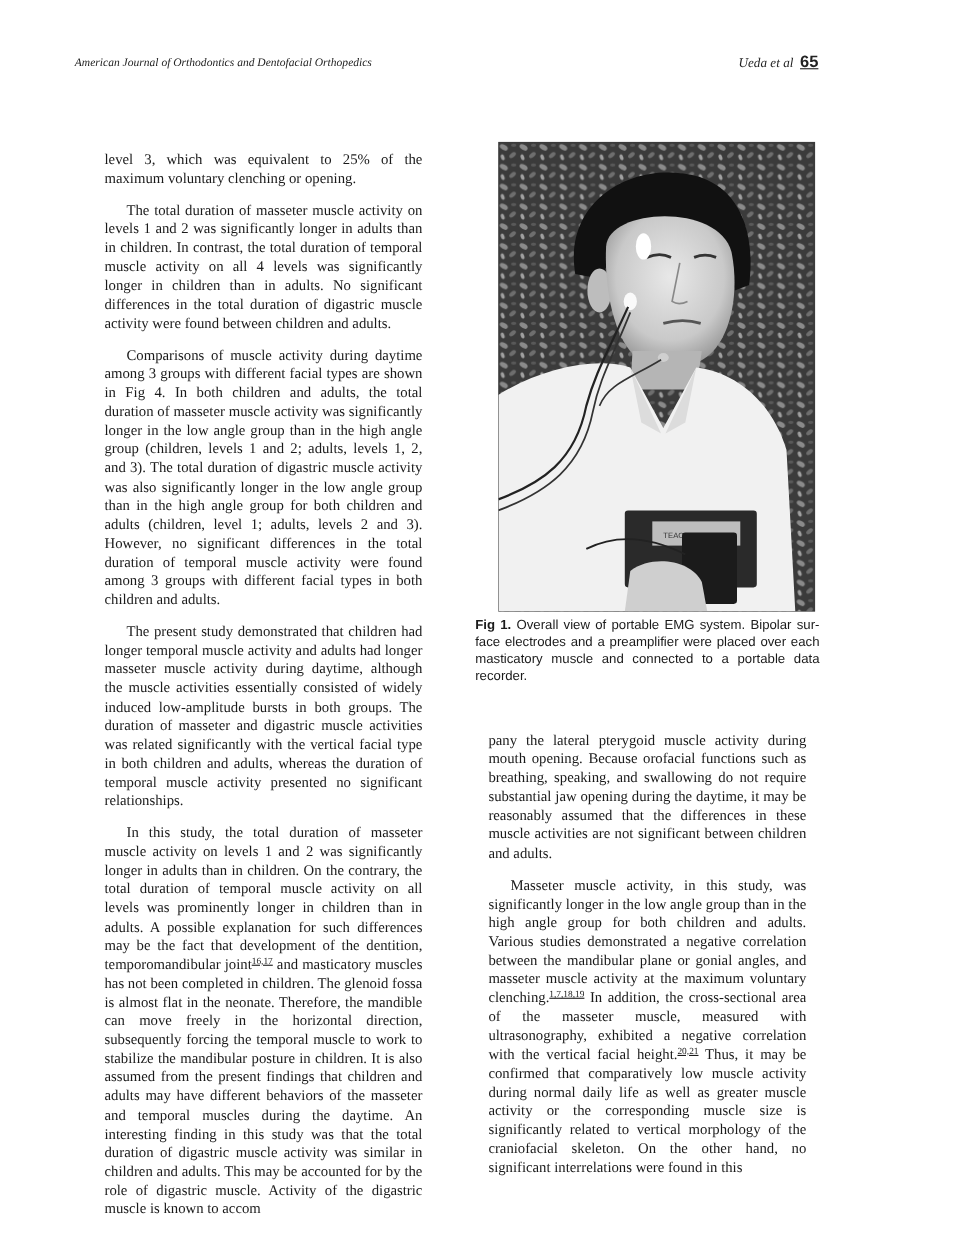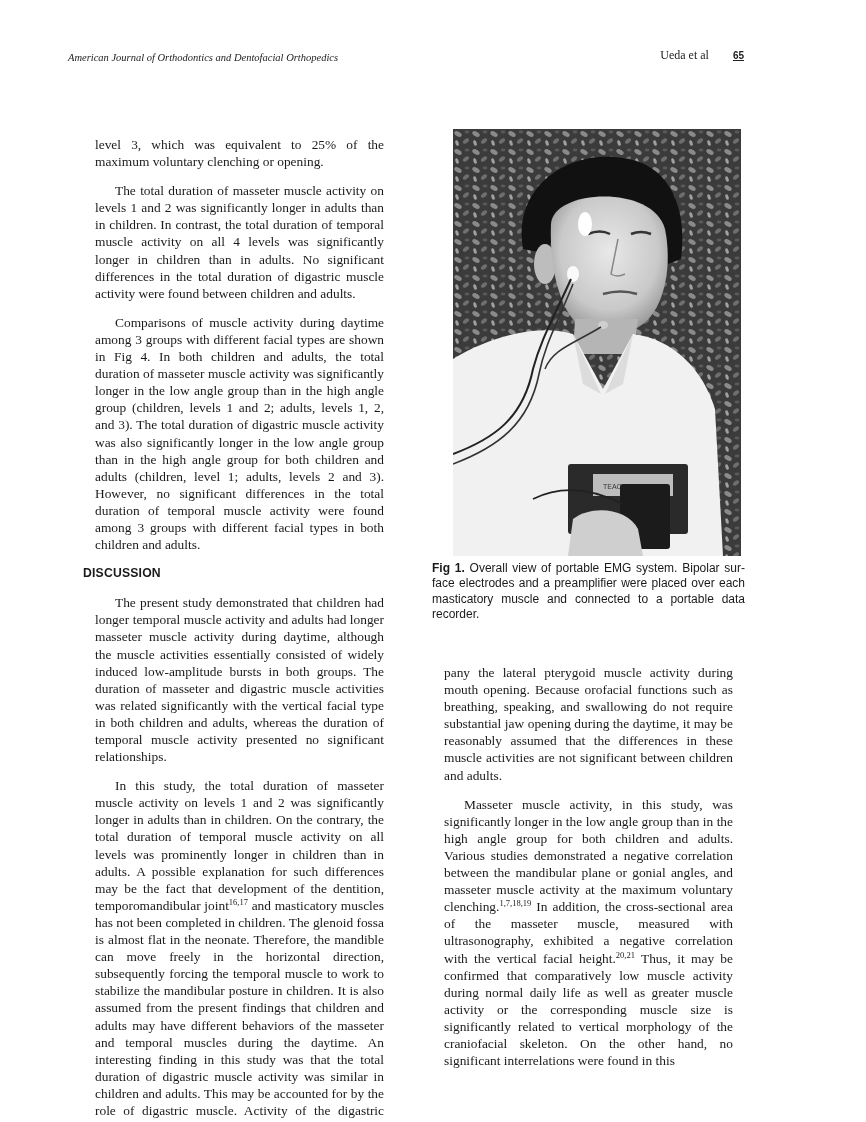--- a/index.html
+++ b/index.html
@@ -1,46 +1,45 @@
 <!DOCTYPE html>
 <html><head>
 <meta charset="utf-8">
 <style>
   html, body { margin: 0; padding: 0; background: #ffffff; }
   body { width: 866px; height: 1122px; position: relative; overflow: hidden; color: #1a1a1a; }
   .hdr-left { position: absolute; left: 68px; top: 50px; font-family: "Liberation Serif", serif; font-style: italic; font-size: 10.5px; line-height: 15px; color: #222; }
   .hdr-right { position: absolute; right: 122px; top: 48px; font-family: "Liberation Serif", serif; font-size: 12px; color: #222; }
-  .hdr-right .auth { }
-  .hdr-right .pg { font-family: "Liberation Sans", sans-serif; font-weight: bold; font-size: 10px; margin-left: 24px; text-decoration: underline; }
+  .hdr-right .auth { font-style: italic; }
+  .hdr-right .pg { font-family: "Liberation Sans", sans-serif; font-weight: bold; font-size: 15px; margin-left: 6px; text-decoration: underline; }
   .col { position: absolute; font-family: "Liberation Serif", serif; font-size: 13.4px; line-height: 17.1px; text-align: justify; }
   .col-left { left: 83px; top: 124px; width: 313px; }
   .col-right { left: 432px; top: 652px; width: 313px; }
   .col p { margin: 12px; text-indent: 0; hyphens: manual; }
   .col p.ind { text-indent: 20px; }
   .section-heading { font-family: "Liberation Sans", sans-serif; font-weight: bold; font-size: 12.2px; margin: 10px 0 4px 0; letter-spacing: 0.2px; }
-  sup { font-size: 8.5px; line-height: 0; vertical-align: 5px; }
+  sup { font-size: 8.5px; line-height: 0; vertical-align: 5px; text-decoration: underline; }
   .figure { position: absolute; left: 453px; top: 129px; width: 288px; height: 427px; background: #3a3a3a; overflow: hidden; }
   .caption { position: absolute; left: 432px; top: 561px; width: 313px; font-family: "Liberation Sans", sans-serif; font-size: 12px; line-height: 15.3px; text-align: justify; }
   .caption b { font-weight: bold; }
 </style>
 </head>
 <body>
 
 <div class="hdr-left">
   <div>American Journal of Orthodontics and Dentofacial Orthopedics</div>
 </div>
 <div class="hdr-right">
   <span class="auth">Ueda et al</span><span class="pg">65</span>
 </div>
 
 <div class="col col-left">
   <p>level 3, which was equivalent to 25% of the maximum voluntary clenching or opening.</p>
   <p class="ind">The total duration of masseter muscle activity on levels 1 and 2 was significantly longer in adults than in children. In contrast, the total duration of temporal muscle activity on all 4 levels was significantly longer in children than in adults. No significant differences in the total duration of digastric muscle activity were found between children and adults.</p>
   <p class="ind">Comparisons of muscle activity during daytime among 3 groups with different facial types are shown in Fig 4. In both children and adults, the total duration of masseter muscle activity was significantly longer in the low angle group than in the high angle group (children, levels 1 and 2; adults, levels 1, 2, and 3). The total dura­tion of digastric muscle activity was also significantly longer in the low angle group than in the high angle group for both children and adults (children, level 1; adults, levels 2 and 3). However, no significant differ­ences in the total duration of temporal muscle activity were found among 3 groups with different facial types in both children and adults.</p>
-  <div class="section-heading">DISCUSSION</div>
   <p class="ind">The present study demonstrated that children had longer temporal muscle activity and adults had longer masseter muscle activity during daytime, although the muscle activities essentially consisted of widely induced low-amplitude bursts in both groups. The dura­tion of masseter and digastric muscle activities was related significantly with the vertical facial type in both children and adults, whereas the duration of temporal muscle activity presented no significant relationships.</p>
   <p class="ind"><span>In this study, the total duration of masseter muscle activity on levels 1 and 2 was significantly longer in adults than in children. On the contrary, the total duration of temporal muscle activity on all levels was prominent­ly longer in children than in adults. A possible explana­tion for such differences may be the fact that develop­ment of the dentition, temporomandibular joint</span><sup>16,17</sup><span> and masticatory muscles has not been completed in children. The glenoid fossa is almost flat in the neonate. Therefore, the mandible can move freely in the horizon­tal direction, subsequently forcing the temporal muscle to work to stabilize the mandibular posture in children. It is also assumed from the present findings that children and adults may have different behaviors of the masseter and temporal muscles during the daytime. An interesting finding in this study was that the total duration of digas­tric muscle activity was similar in children and adults. This may be accounted for by the role of digastric mus­cle. Activity of the digastric muscle is known to accom­</span></p>
 </div>
 
 <div class="figure" aria-label="Photograph of a man wearing surface electrodes on his face connected by wires to a portable data recorder held at his chest">
   <svg width="288" height="427" viewBox="0 0 288 427" xmlns="http://www.w3.org/2000/svg">
     <defs>
       <pattern id="leaves" x="0" y="0" width="18" height="18" patternUnits="userSpaceOnUse">
         <rect width="18" height="18" fill="#3b3b3b"></rect>
         <ellipse cx="5" cy="5" rx="4" ry="2.3" fill="#8a8a8a" transform="rotate(30 5 5)"></ellipse>

